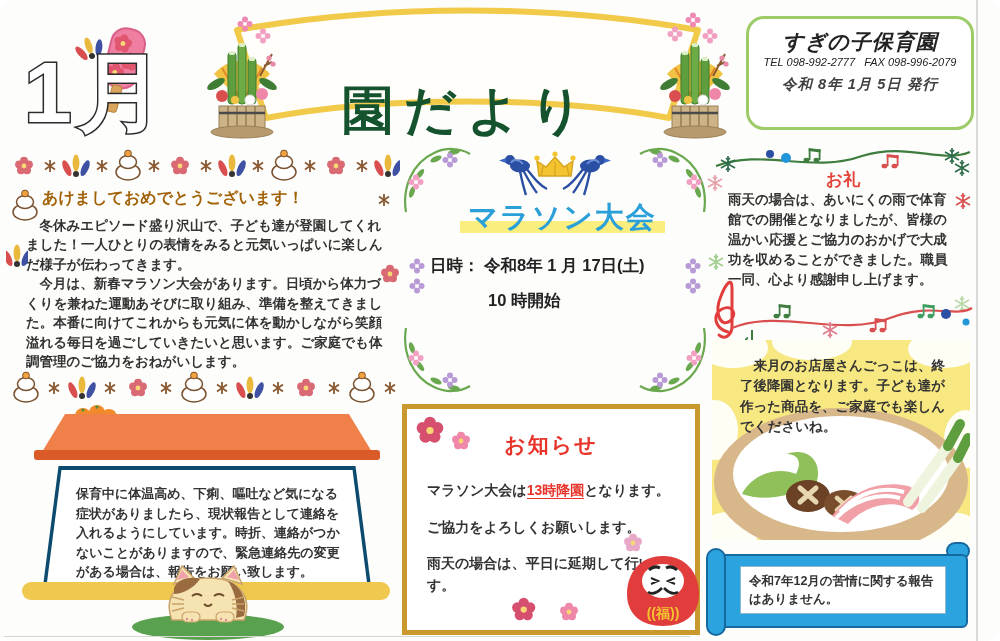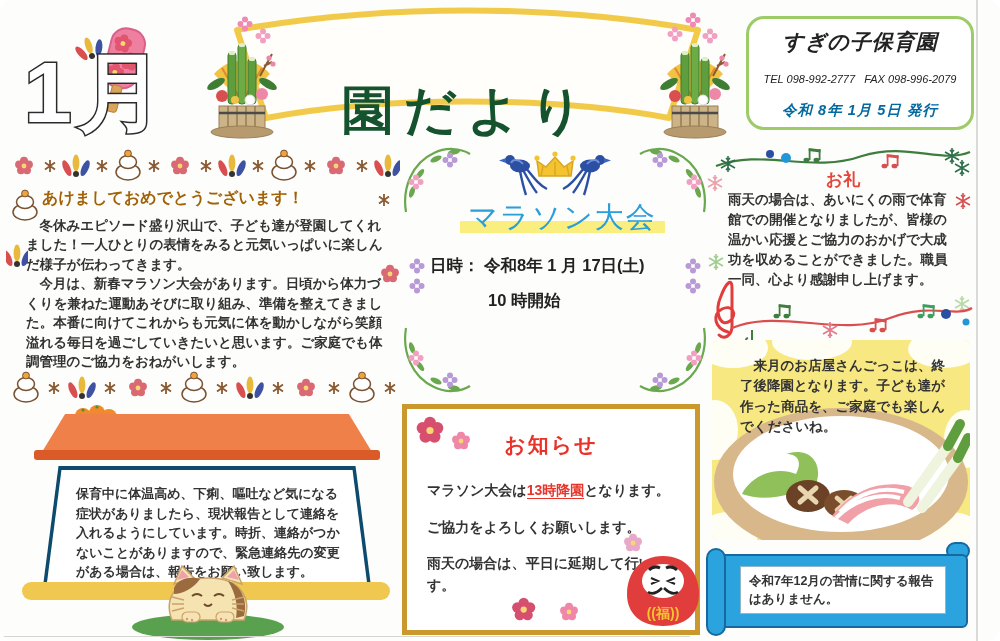--- a/index.html
+++ b/index.html
@@ -10,36 +10,36 @@
   
   .month-block { position:absolute; left:10px; top:10px; width:185px; height:135px; }
   .arch { position:absolute; left:205px; top:2px; width:525px; height:140px; }
   .arch-title { position:absolute; left:0; right:0; top:26px; text-align:center;
     font-size:52px; font-weight:900; letter-spacing:10px; color:#14532d;margin-top:48px; }
   .kadomatsu-l { position:absolute; left:192px; top:28px; }
   .kadomatsu-r { position:absolute; left:645px; top:28px; }
   .school-box { position:absolute; left:746px; top:16px; width:228px; height:114px;
     border:3px solid #9ccb68; border-radius:18px; background:#fff; text-align:center; padding-top:9px;font-style:italic; }
   .school-name { font-size:21px; font-weight:800; letter-spacing:1px; color:#222; }
-  .school-telfax { font-size:11px; color:#222; margin-top:17px; }
+  .school-telfax { font-size:11px; color:#222; margin-top:0; }
   .school-email { font-size:10.5px; color:#222; margin-top:3px; }
   .school-email .addr { color:#2a6e5e; border-bottom:1px solid #2a6e5e; }
-  .issue-date { font-size:14.5px; font-weight:800; color:#0369a1; margin-top:16px; letter-spacing:1px; }
+  .issue-date { font-size:14.5px; font-weight:800; color:#404040; margin-top:7px; letter-spacing:1px; }
 
   
   .greeting { position:absolute; left:6px; top:146px; width:394px; height:260px; }
   .greeting-title { position:absolute; left:36px; top:42px; font-size:16px; font-weight:700; color:#a16207; }
   .greeting-body { position:absolute; left:20px; top:70px; width:360px; font-size:13.5px;
     line-height:1.44; color:#333; font-weight:600; }
   .deco-row { position:absolute; left:0; }
 
   
   .marathon { position:absolute; left:402px; top:146px; width:306px; height:248px; }
   .marathon-title { position:absolute; left:0; right:0; top:52px; text-align:center; }
-  .marathon-title span { font-size:29px; font-weight:400; color:#2b9fd8; letter-spacing:2px;
+  .marathon-title span { font-size:29px; font-weight:700; color:#2b9fd8; letter-spacing:2px;
     background:linear-gradient(transparent 62%, #f9ee7e 62%); padding:0 8px;margin-left:15px; }
   .marathon-info { position:absolute; left:28px; top:102px; font-size:16.5px; font-weight:800;
     color:#222; line-height:2.15; }
   .marathon-info .indent { padding-left:58px; }
 
   
   .thanks { position:absolute; left:712px; top:142px; width:262px; height:198px; }
   .thanks-title { position:absolute; left:0; right:0; top:26px; text-align:center;
     font-size:17px; font-weight:800; color:#e5463c; }
   .thanks-body { position:absolute; left:16px; top:48px; width:232px; font-size:13.5px;

